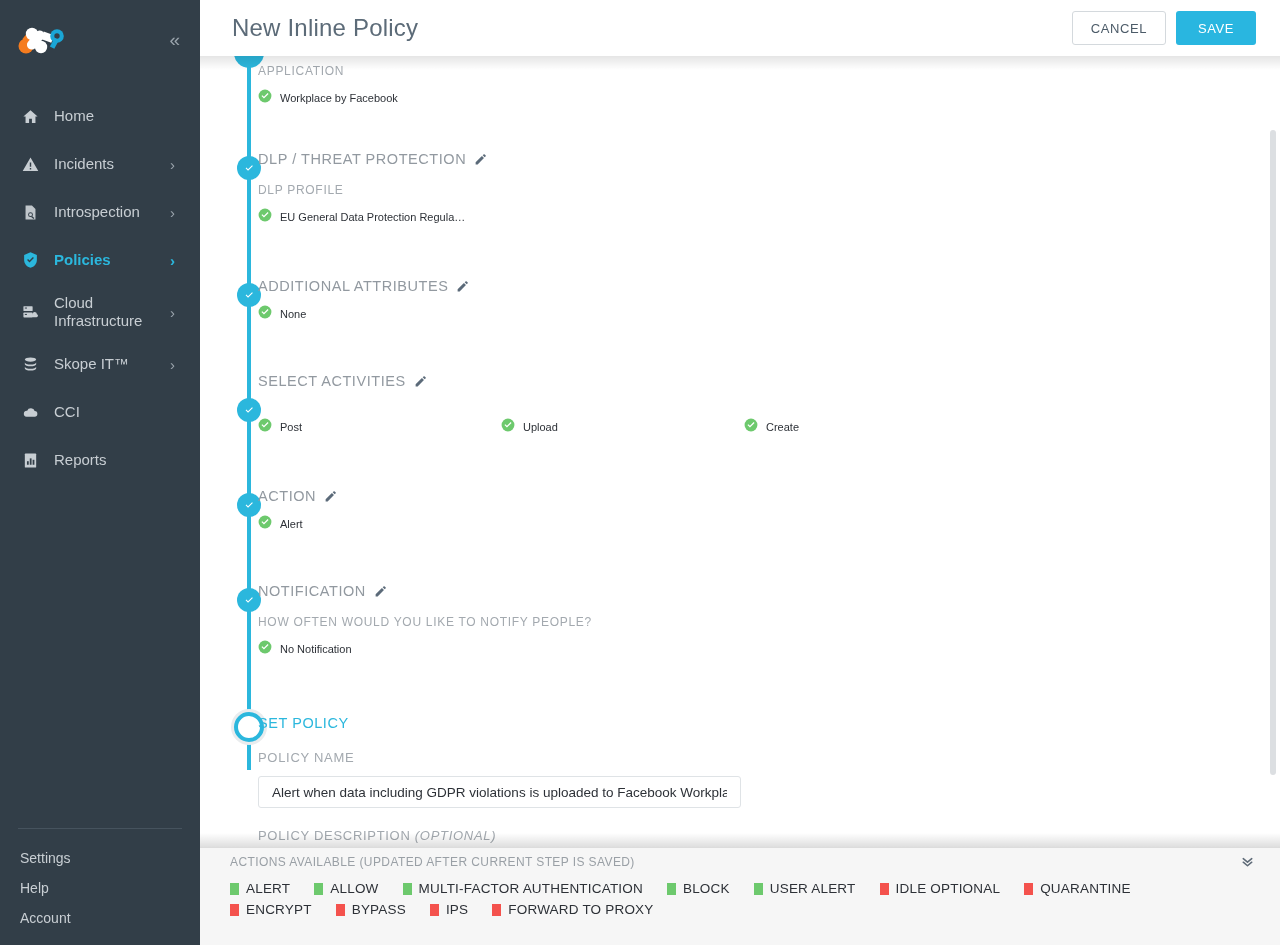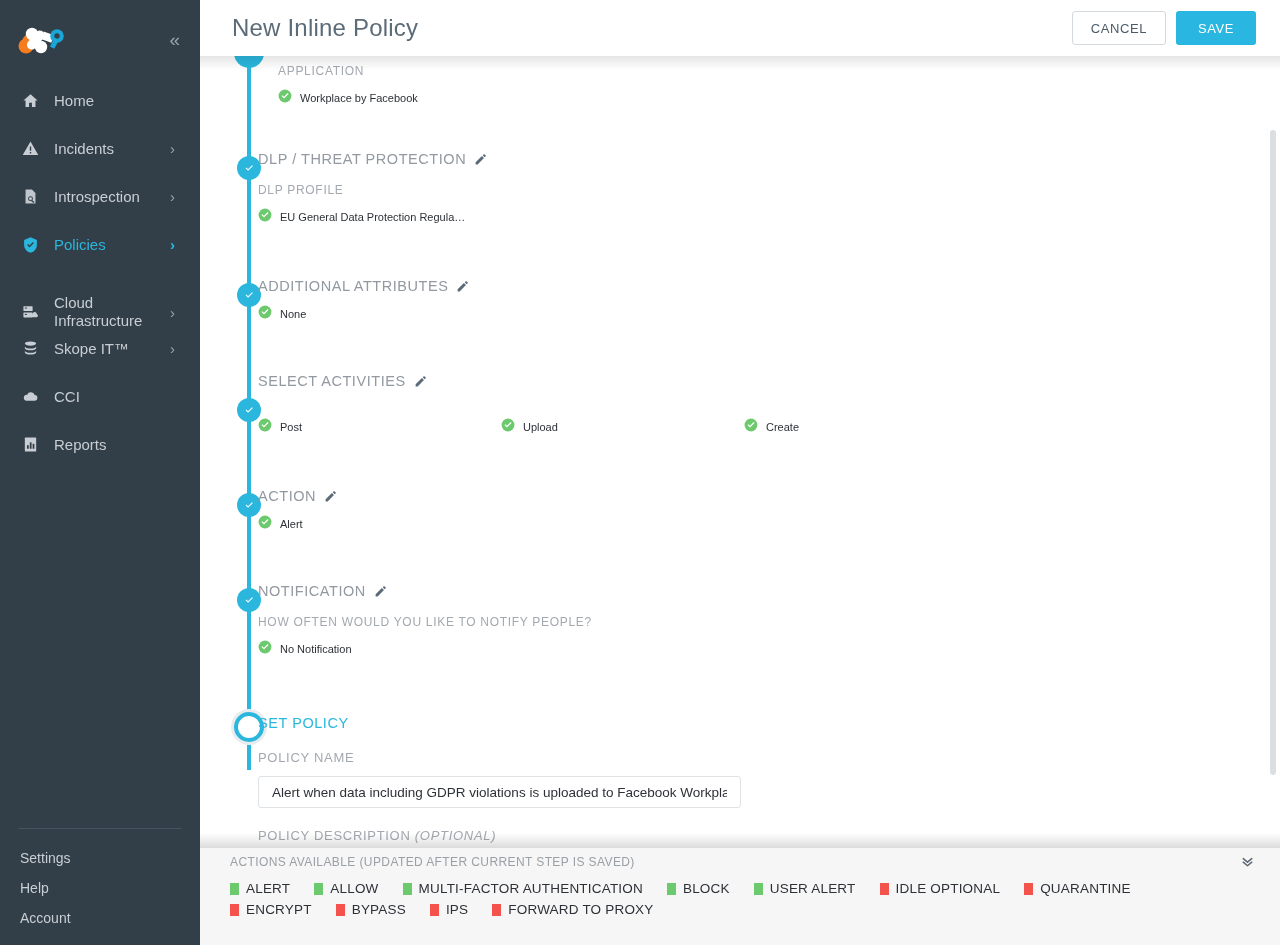--- a/index.html
+++ b/index.html
@@ -23,33 +23,33 @@
     height: 78px; display: flex; align-items: center;
     justify-content: space-between; padding: 0 18px 0 16px;
   }
   .logo { width: 54px; height: 34px; position: relative; }
   .collapse-icon {
     color: #9aa4ac; font-size: 19px; line-height: 1; cursor: pointer;
     letter-spacing: -2px; padding-right: 4px;
   }
   .nav { margin-top: 14px; }
   .nav-item {
-    display: flex; align-items: flex-start;
+    display: flex; align-items: center;
     padding: 0 18px 0 22px;
     height: 48px;
     font-size: 15px; color: #c8ced3;
     cursor: pointer; position: relative;
   }
   .nav-item.tall { height: 56px; align-items: center; }
   .nav-item .ic { width: 22px; flex: 0 0 22px; display:flex; align-items:center; justify-content:flex-start; }
   .nav-item .lbl { flex: 1 1 auto; padding-left: 10px; line-height: 1.2; }
   .nav-item .chev { flex: 0 0 12px; color: #9aa4ac; font-size: 15px; }
   .nav-item.active { color: #2bb7dd; font-weight: bold; }
   .nav-item.active .chev { color: #2bb7dd; }
-  .nav-item.active .lbl { font-weight: normal; }
+  .nav-item.active .lbl { font-weight: bold; }
 
   .sidebar-bottom { position: absolute; bottom: 0; left: 0; width: 200px; padding-bottom: 12px; }
   .sb-sep { height:1px; background:#46535e; margin: 0 18px 14px 18px; }
   .sb-link { font-size: 14px; color: #c8ced3; padding: 7px 18px 7px 20px; cursor: pointer; }
 
   
   .main { flex: 1 1 auto; position: relative; height: 945px; background: #fff; }
   .topbar {
     height: 56px; display: flex; align-items: center;
     justify-content: space-between; padding: 0 24px 0 32px;
@@ -321,21 +321,21 @@
           <svg viewBox="0 0 24 24">
               <path d="M9.3 16.2 4.8 11.7l1.5-1.5 3 3 7.4-7.4 1.5 1.5z" fill="#fff"></path>
             </svg>
         </div>
 
         <div class="node-open" style="top:656px;"></div>
       </div>
 
       <div class="steps">
 
-        <div class="step" style="padding-top:8px;height:95px;margin-left:20px;">
+        <div class="step" style="padding-top:8px;height:95px;">
           <div class="sub-label" style="margin-top:0;">APPLICATION</div>
           <div class="chk-row">
             <span>
               <svg width="14" height="14" viewBox="0 0 24 24">
                   <circle cx="12" cy="12" r="11" fill="#6dc96d"></circle>
                   <path d="M10.2 16.4 5.9 12.1l1.5-1.5 2.8 2.8 6.4-6.4 1.5 1.5z" fill="#fff"></path>
                 </svg>
             </span>
             <span class="chk-text">Workplace by Facebook</span>
           </div>

